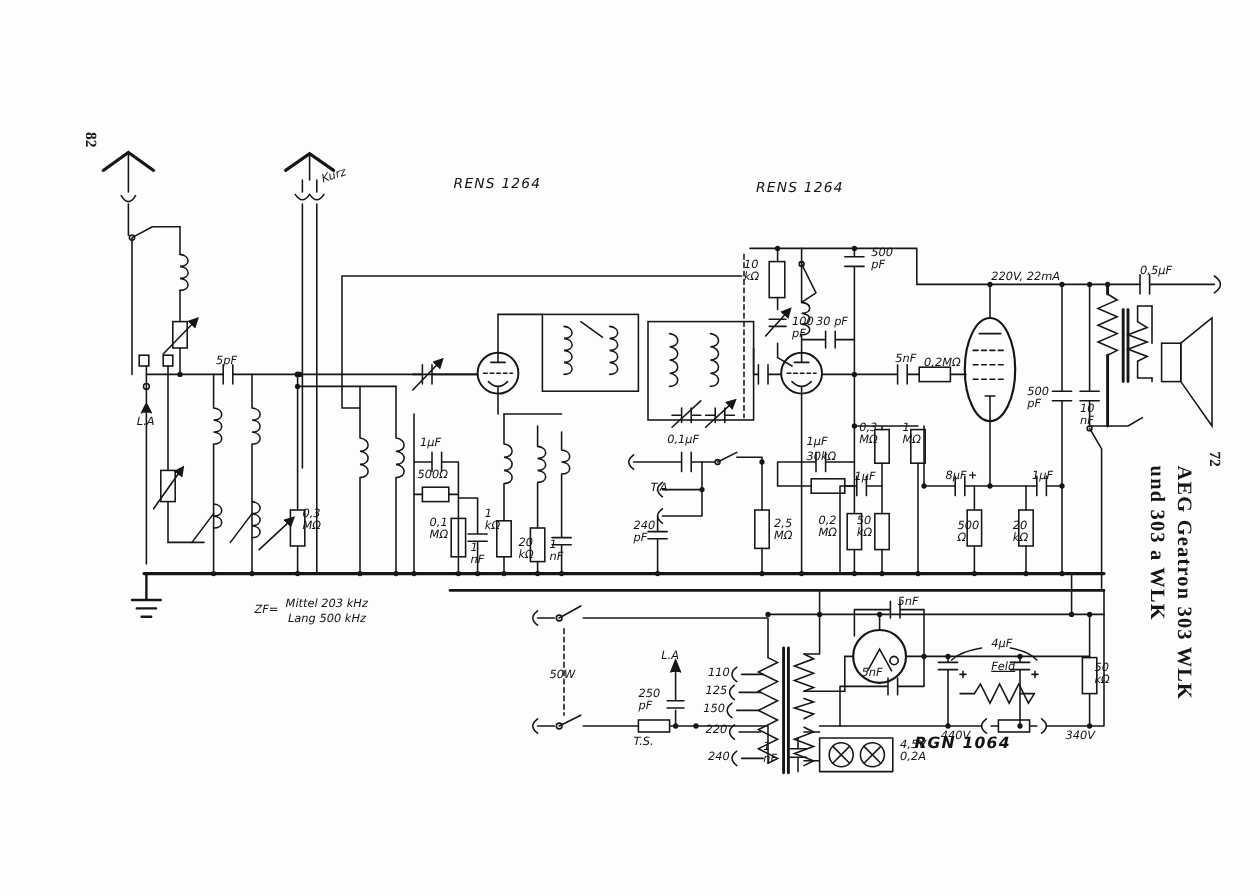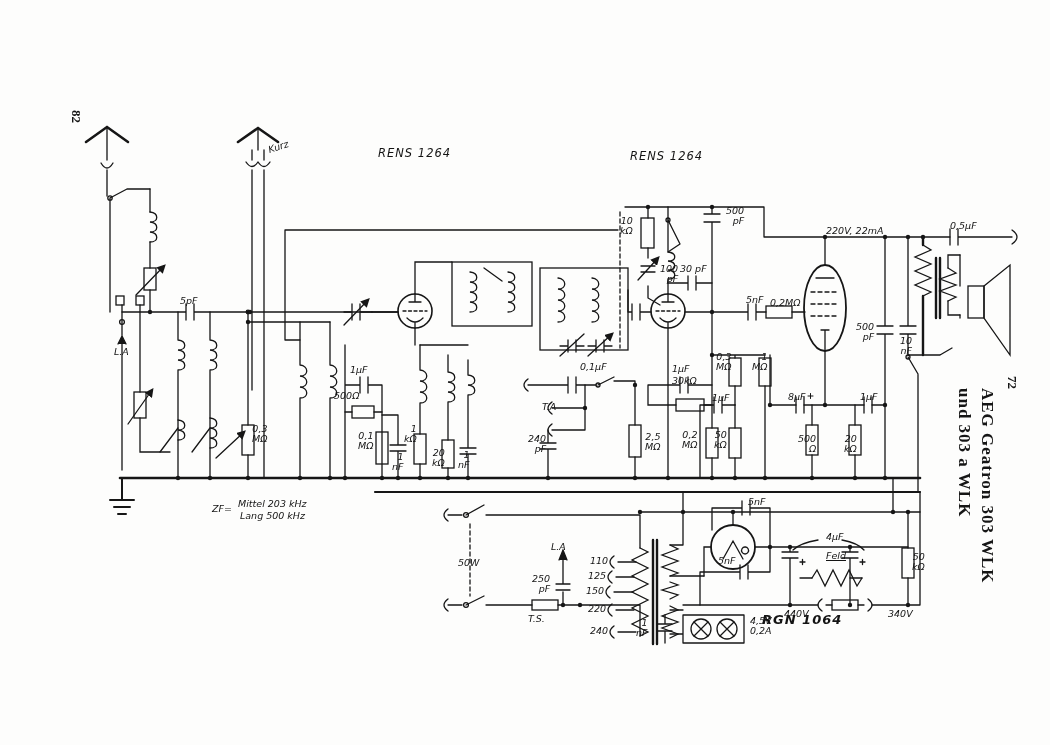--- a/index.html
+++ b/index.html
@@ -1,21 +1,21 @@
 <!DOCTYPE html>
 <html><head>
 <meta charset="utf-8">
 <style>
   html,body{margin:0;padding:0;background:#e8e8e8;}
   .page{position:relative;width:1050px;height:745px;background:#fdfdfc;overflow:hidden;
         font-family:"DejaVu Sans",sans-serif;color:#161616;}
   svg.wires{position:absolute;left:0;top:0;}
   .lbl{position:absolute;font:italic 9.5px "DejaVu Sans",sans-serif;line-height:1.05;
        white-space:pre-line;color:#141414;}
-  .ctr{text-align:right;}
+  .ctr{text-align:left;}
   .tube-lbl{font:italic 11.5px "DejaVu Sans",sans-serif;letter-spacing:1px;}
   .big{font:italic bold 13px "DejaVu Sans",sans-serif;letter-spacing:1px;}
   .pagenum{position:absolute;font:bold 13px "Liberation Serif",serif;writing-mode:vertical-rl;}
   .booktitle{position:absolute;display:flex;flex-direction:row-reverse;gap:3px;
              font:bold 17px "Liberation Serif",serif;letter-spacing:1px;}
   .booktitle span{writing-mode:vertical-rl;}
 </style>
 </head>
 <body>
 
@@ -274,34 +274,34 @@
 <span class="lbl" style="left:590px;top:556px">110</span>
 <span class="lbl" style="left:588px;top:571px">125</span>
 <span class="lbl" style="left:586px;top:586px">150</span>
 <span class="lbl" style="left:588px;top:604px">220</span>
 <span class="lbl" style="left:590px;top:626px">240</span>
 
 <span class="lbl" style="left:180px;top:296px">5pF</span>
 <span class="lbl ctr" style="left:252px;top:424px">0,3
 MΩ</span>
 <span class="lbl" style="left:350px;top:365px">1μF</span>
-<span class="lbl" style="left:334px;top:391px">500Ω</span>
+<span class="lbl" style="left:348px;top:391px">500Ω</span>
 <span class="lbl ctr" style="left:358px;top:431px">0,1
 MΩ</span>
 <span class="lbl ctr" style="left:392px;top:452px">1
 nF</span>
 <span class="lbl ctr" style="left:404px;top:424px">1
 kΩ</span>
 <span class="lbl ctr" style="left:432px;top:448px">20
 kΩ</span>
 <span class="lbl ctr" style="left:458px;top:450px">1
 nF</span>
 <span class="lbl ctr" style="left:528px;top:434px">240
 pF</span>
-<span class="lbl" style="left:580px;top:362px">0,1μF</span>
+<span class="lbl" style="left:556px;top:362px">0,1μF</span>
 <span class="lbl ctr" style="left:645px;top:432px">2,5
 MΩ</span>
 <span class="lbl" style="left:672px;top:364px">1μF</span>
 <span class="lbl" style="left:672px;top:376px">30kΩ</span>
 <span class="lbl ctr" style="left:682px;top:430px">0,2
 MΩ</span>
 <span class="lbl ctr" style="left:716px;top:352px">0,3
 MΩ</span>
 <span class="lbl ctr" style="left:752px;top:352px">1
 MΩ</span>

